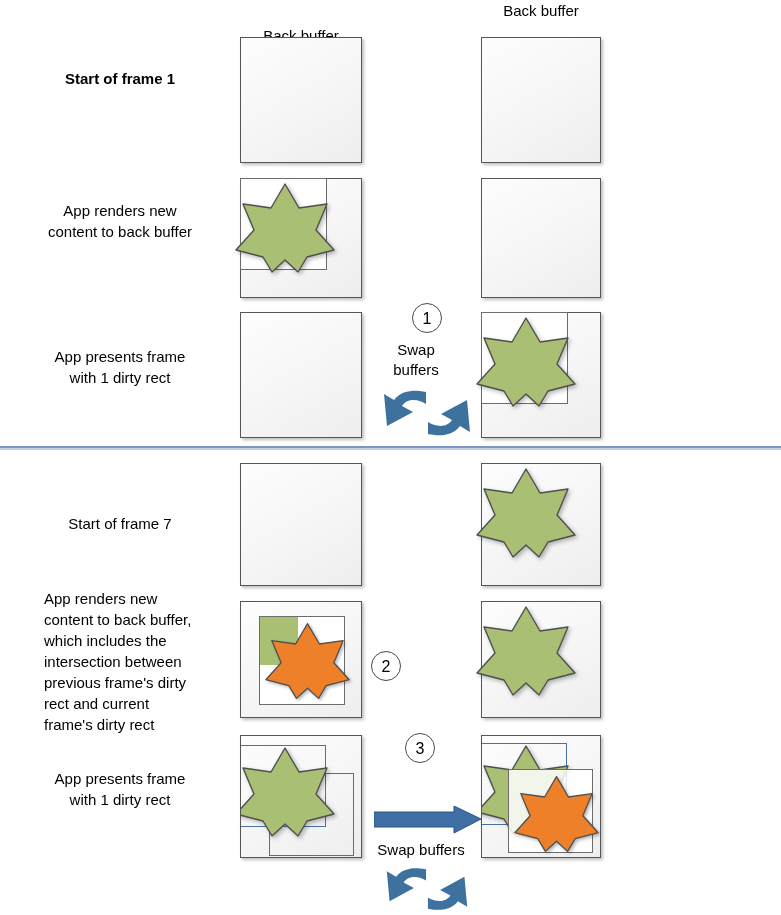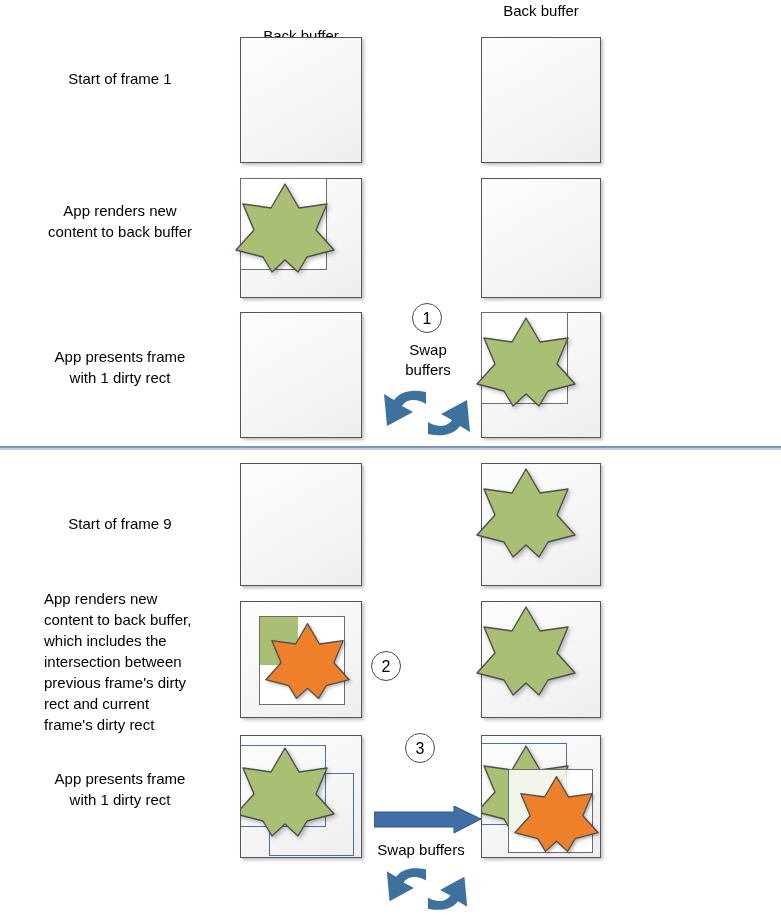--- a/index.html
+++ b/index.html
@@ -101,29 +101,29 @@
   .block-arrow svg{display:block;}
 </style>
 </head>
 <body>
 
 <div class="stage">
 
   <div class="col-head" style="left:240px;top:2px;width:122px;margin-top:25px;">Back buffer</div>
   <div class="col-head" style="left:481px;top:2px;width:120px;">Back buffer</div>
 
-  <div class="row-label center" style="left:20px;top:68px;width:200px;white-space:pre-line;">Start of frame 1</div>
+  <div class="row-label center" style="left:20px;top:68px;width:200px;white-space:pre-line;font-weight:bold;">Start of frame 1</div>
 
   <div class="row-label center" style="left:18px;top:200px;width:204px;white-space:pre-line;">App renders new
 content to back buffer</div>
 
   <div class="row-label center" style="left:18px;top:346px;width:204px;white-space:pre-line;">App presents frame
 with 1 dirty rect</div>
 
-  <div class="row-label center" style="left:20px;top:513px;width:200px;white-space:pre-line;">Start of frame 9</div>
+  <div class="row-label center" style="left:20px;top:513px;width:200px;white-space:pre-line;">Start of frame 7</div>
 
   <div class="row-label left" style="left:44px;top:588px;width:186px;white-space:pre-line;">App renders new
 content to back buffer,
 which includes the
 intersection between
 previous frame's dirty
 rect and current
 frame's dirty rect</div>
 
   <div class="row-label center" style="left:18px;top:768px;width:204px;white-space:pre-line;">App presents frame
@@ -155,21 +155,21 @@
       <div class="dirty gray" style="left:-1px;top:-1px;width:87px;height:92px;"></div>
       <div class="star" style="left:-6px;top:3px;">
         <svg width="100" height="92" viewBox="0 0 100 92">
           <polygon points="50,2 64,26 92,22 81,48 99,68 72,75 63,90 50,78 37,90 28,75 1,68 19,48 8,22 36,26" fill="#a9bf74" stroke="#4f4f4f" stroke-width="1.4" stroke-linejoin="round" style="filter:drop-shadow(2px 2px 2px rgba(0,0,0,0.28));"></polygon>
         </svg>
       </div>
     </div>
   </div>
 
   <div class="badge" style="left:412px;top:303px;">1</div>
-  <div class="mid-text" style="left:368px;top:340px;width:120px;white-space:pre-line;">Swap
+  <div class="mid-text" style="left:356px;top:340px;width:120px;white-space:pre-line;">Swap
 buffers</div>
   <div class="swap-icon" style="left:382px;top:382px;">
     <svg width="90" height="62" viewBox="0 0 90 62">
       <g fill="#3d729f">
         <path d="M44,10 C44,10 22,4 12,18 L2,12 L5,44 L31,30 L20,24 C26,15 38,18 44,22 Z"></path>
         <path d="M46,52 C46,52 68,58 78,44 L88,50 L85,18 L59,32 L70,38 C64,47 52,44 46,40 Z"></path>
       </g>
     </svg>
   </div>
 

